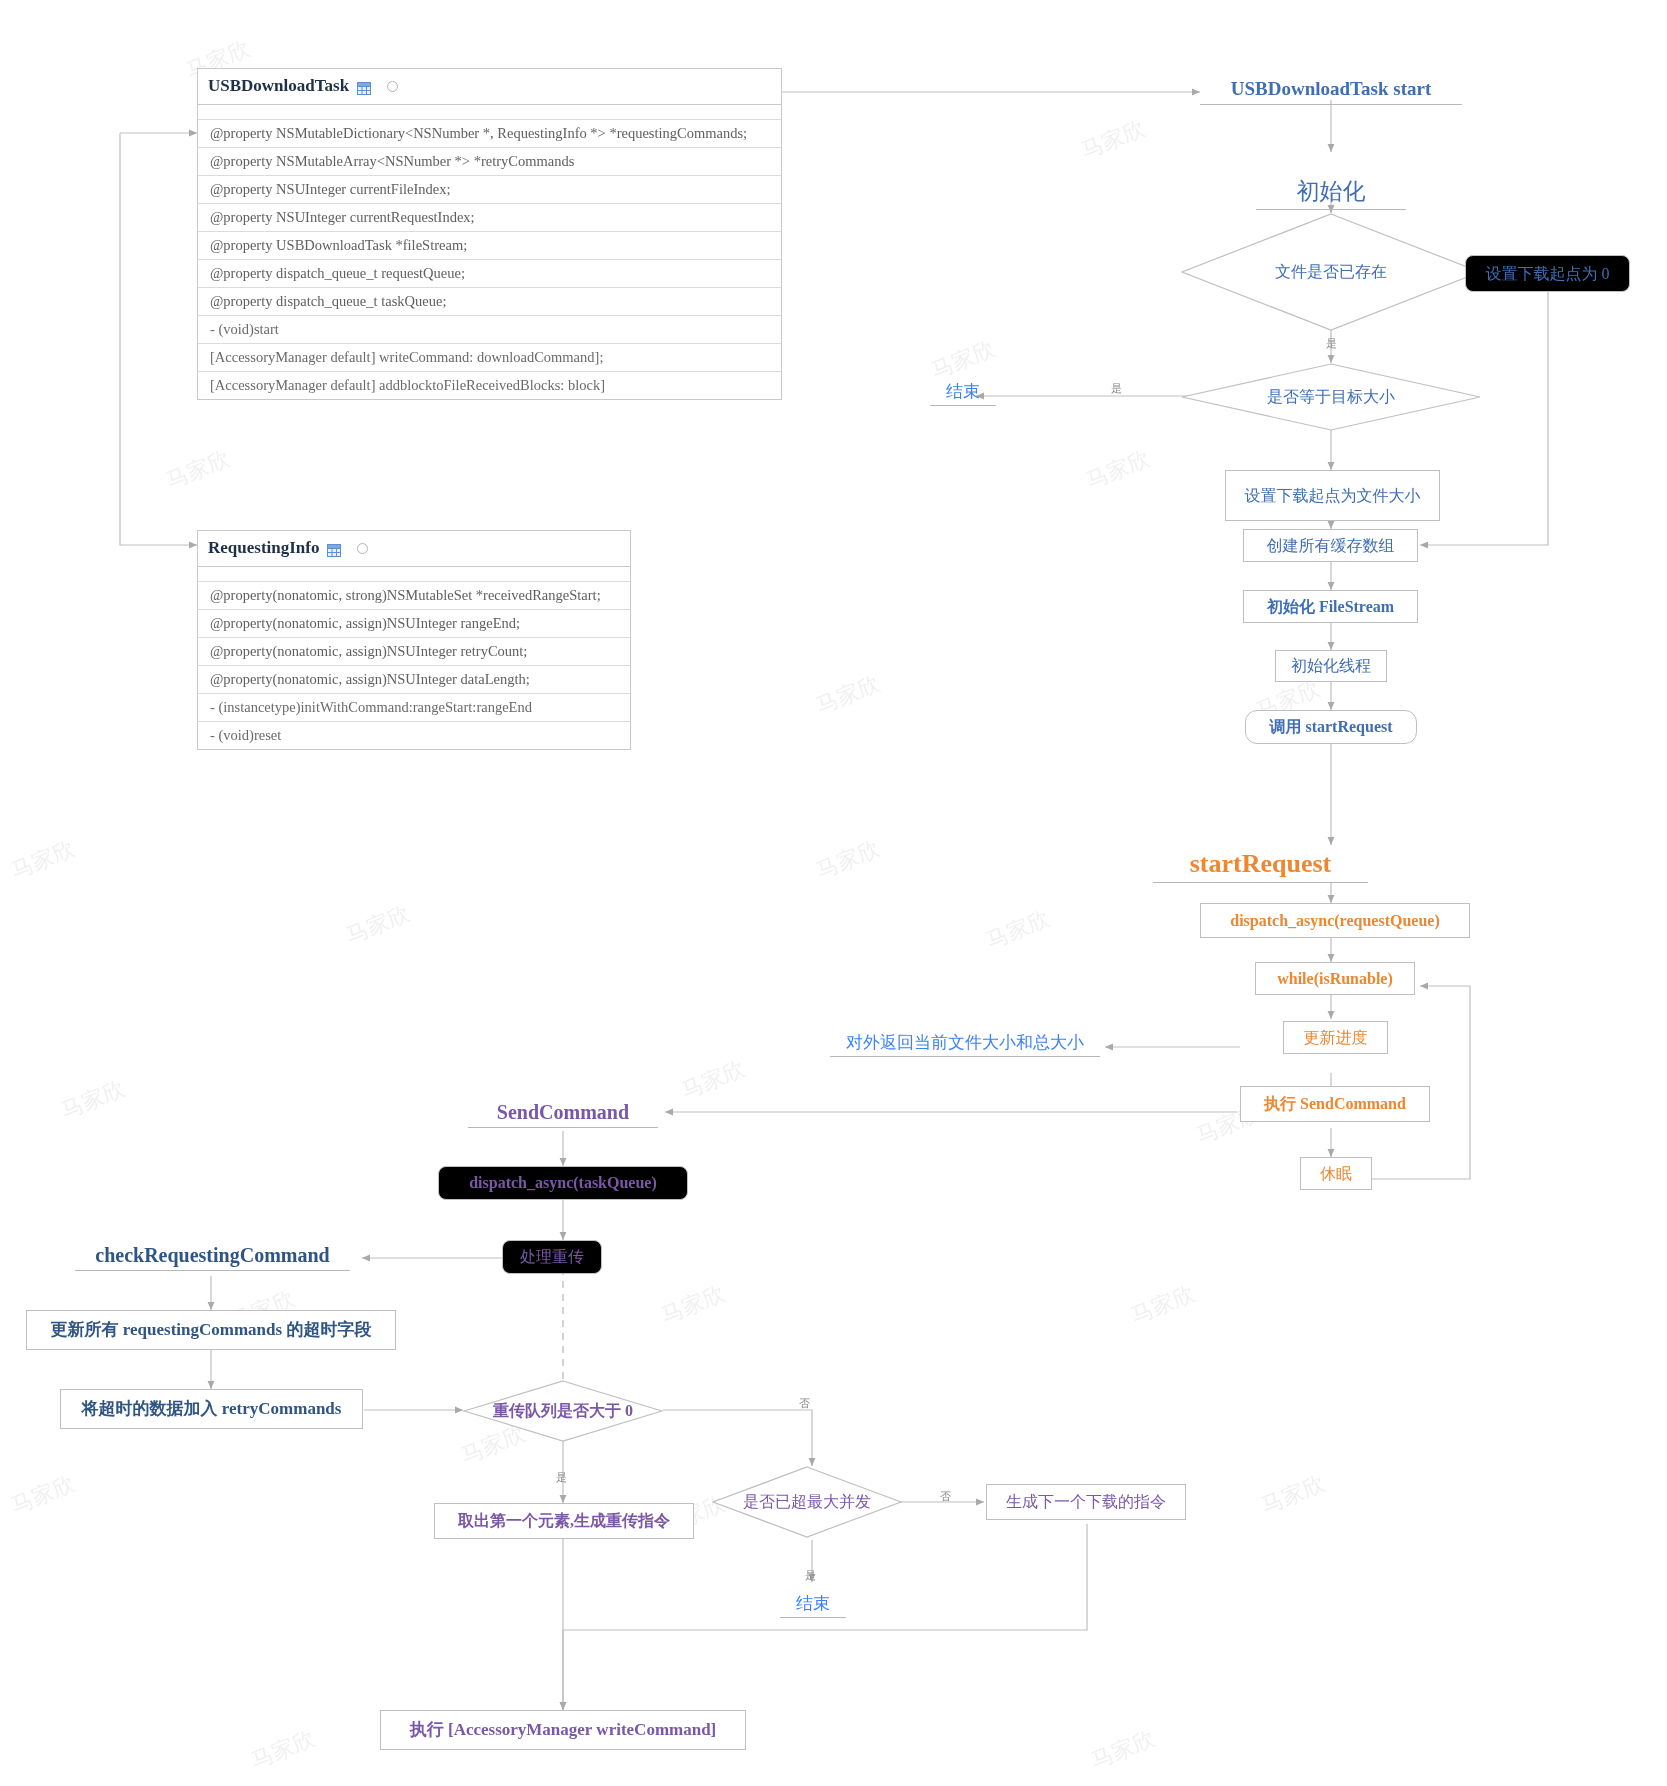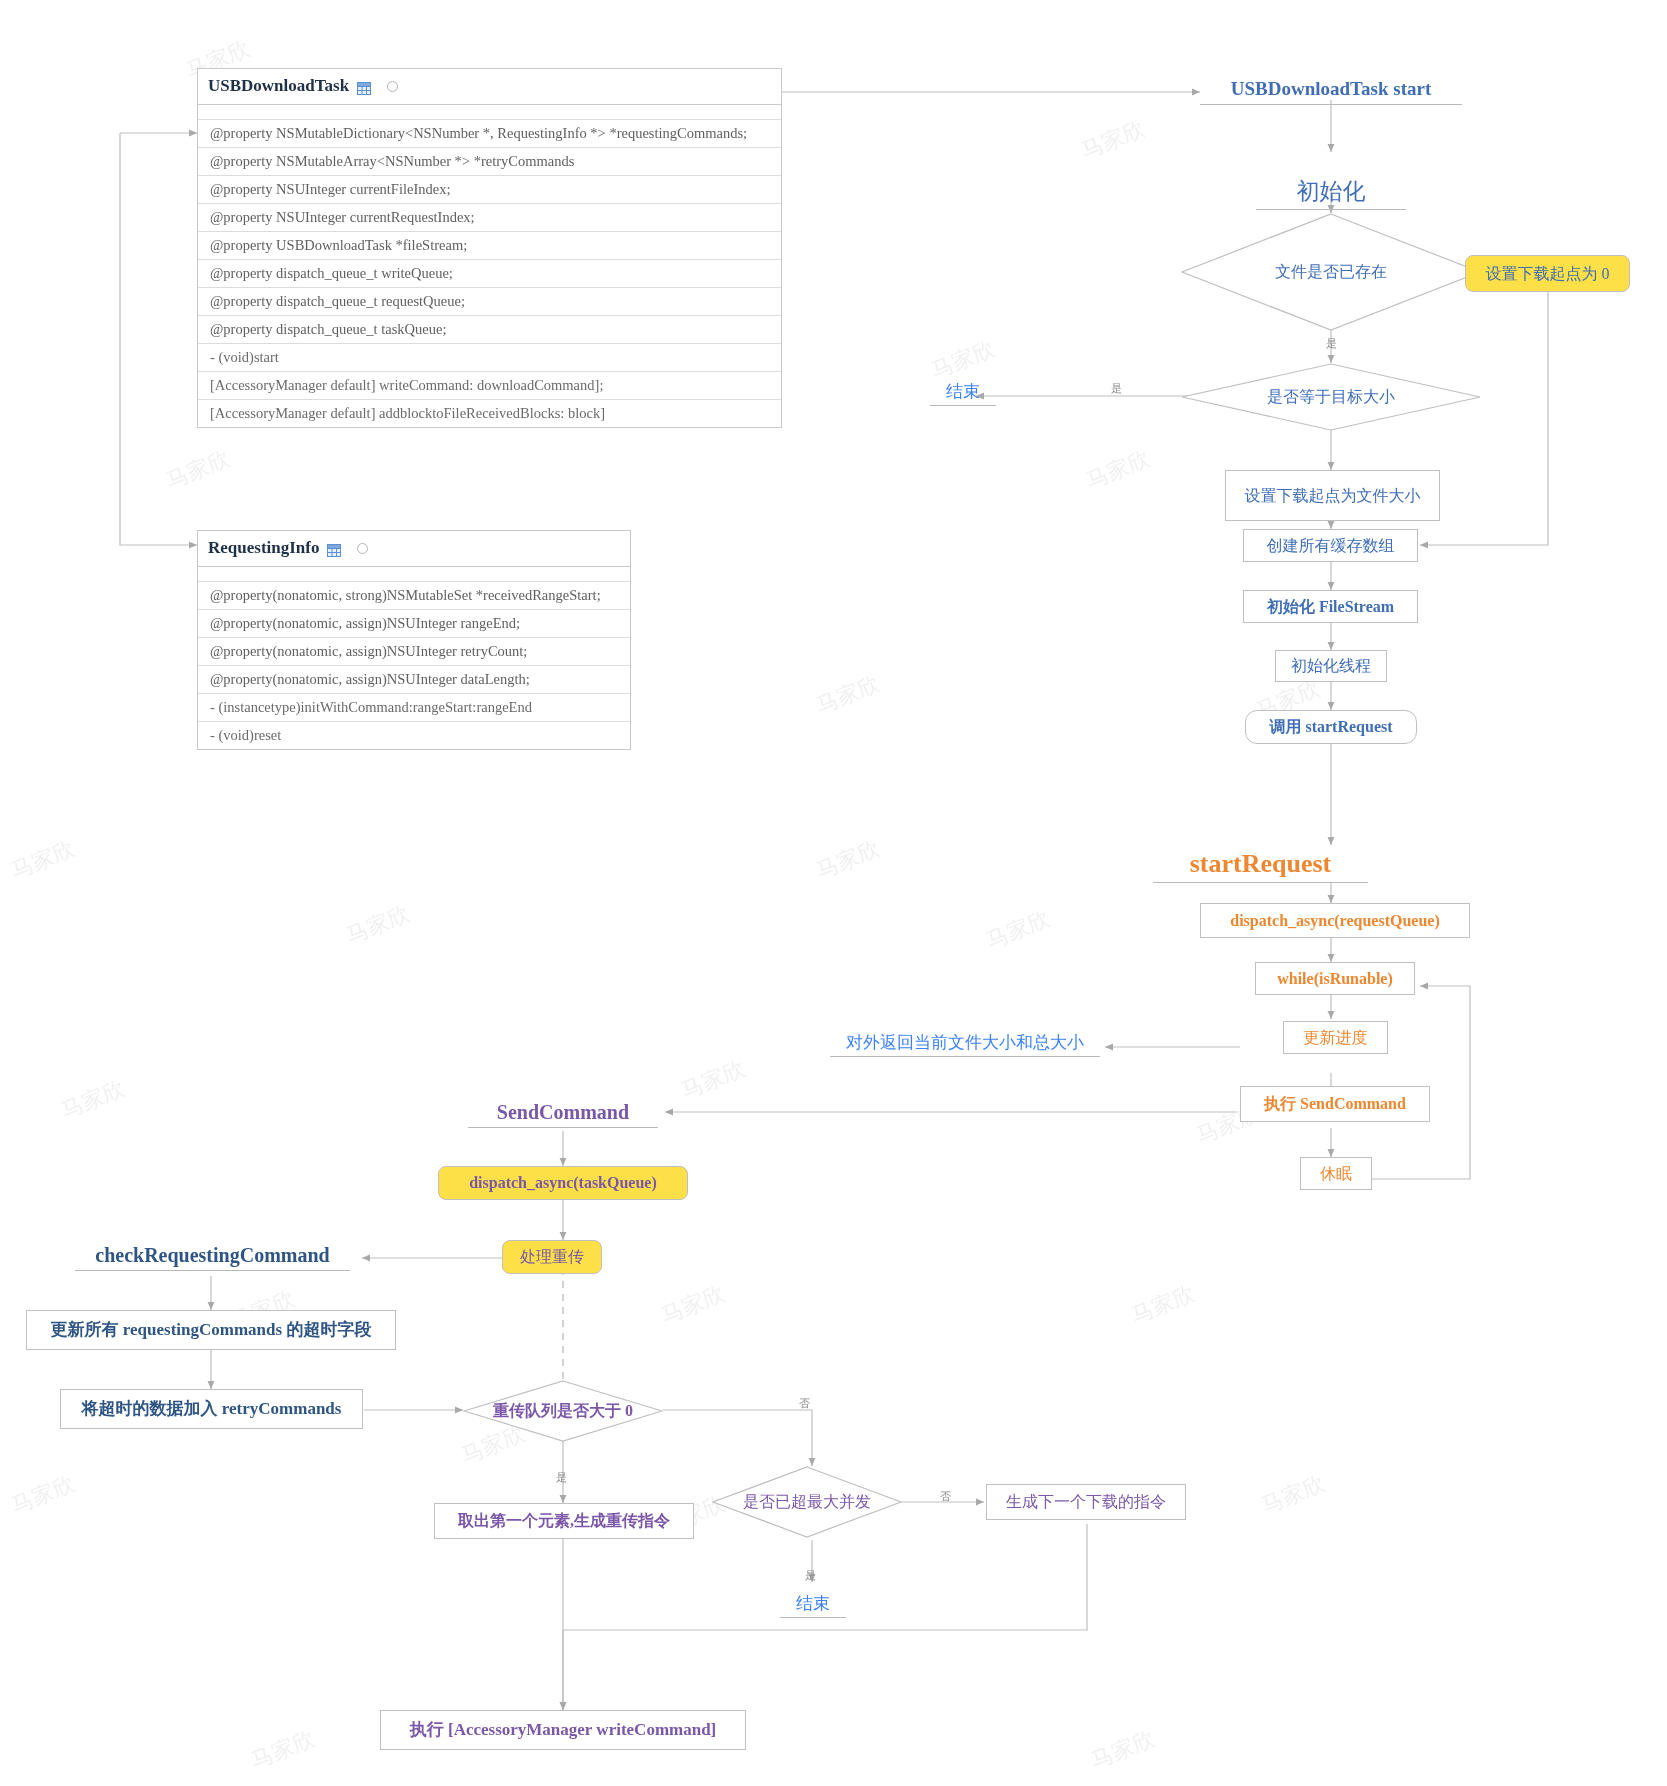--- a/index.html
+++ b/index.html
@@ -80,21 +80,21 @@
     line-height: 1.2;
     white-space: nowrap;
   }
   .rect {
     border: 1px solid #bfbfbf;
     background: #ffffff;
     font-size: 16px;
   }
   .rounded {
     border: 1px solid #bfbfbf;
-    background: #fde047;
+    background: #000000;
     border-radius: 8px;
     font-size: 16px;
   }
   
   .header-node {
     background: transparent;
     border: none;
     font-weight: bold;
     display: block;
   }
@@ -287,21 +287,20 @@
           </svg>
       </span>
       <span class="ic-circle"></span>
     </div>
     <div class="uml-spacer"></div>
     <div class="uml-row">@property NSMutableDictionary&lt;NSNumber *, RequestingInfo *&gt; *requestingCommands;</div>
     <div class="uml-row">@property NSMutableArray&lt;NSNumber *&gt; *retryCommands</div>
     <div class="uml-row">@property NSUInteger currentFileIndex;</div>
     <div class="uml-row">@property NSUInteger currentRequestIndex;</div>
     <div class="uml-row">@property  USBDownloadTask *fileStream;</div>
-    <div class="uml-row">@property  dispatch_queue_t writeQueue;</div>
     <div class="uml-row">@property dispatch_queue_t requestQueue;</div>
     <div class="uml-row">@property  dispatch_queue_t taskQueue;</div>
     <div class="uml-row method">- (void)start</div>
     <div class="uml-row method">[AccessoryManager default] writeCommand: downloadCommand];</div>
     <div class="uml-row method">[AccessoryManager default] addblocktoFileReceivedBlocks: block]</div>
   </div>
 
   <div class="uml" style="left:197px; top:530px; width:434px;">
     <div class="uml-title">
       <span>RequestingInfo</span>

